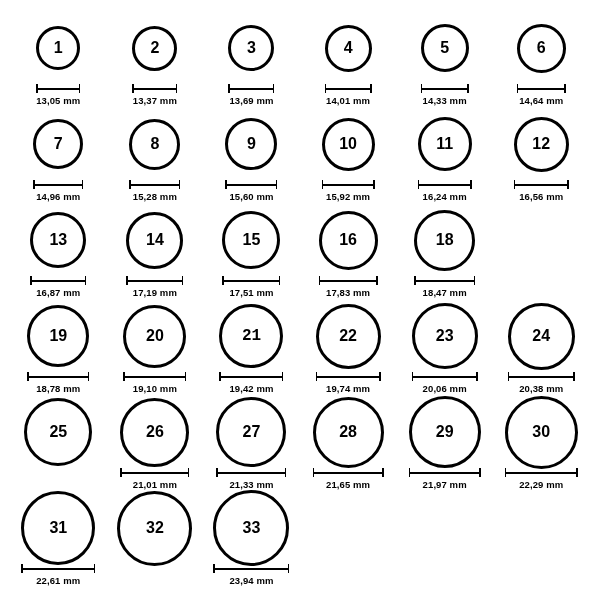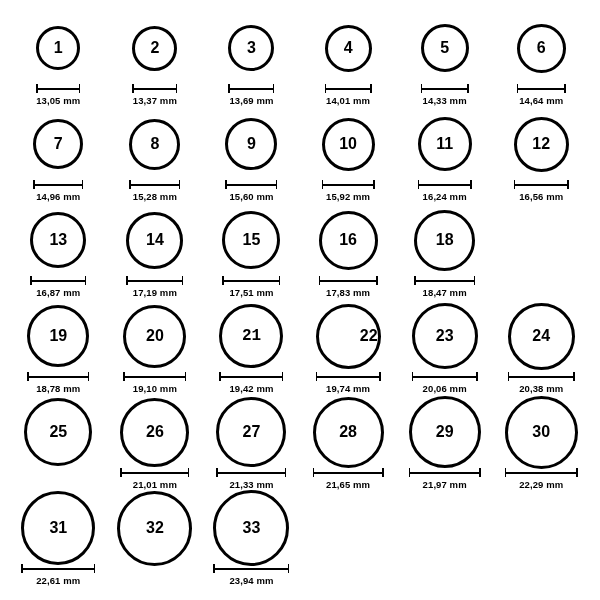--- a/index.html
+++ b/index.html
@@ -397,21 +397,21 @@
           <span class="caliper" style="width: 64px;">
             <span class="bar"></span>
             <span class="tick left"></span>
             <span class="tick right"></span>
           </span>
           <div class="mm">19,42 mm</div>
         </div>
       </div>
       <div class="cell">
         <div class="circle-wrap">
-          <div class="circle" style="width: 65px; height: 65px; justify-content: flex-end;">
+          <div class="circle" style="width: 65px; height: 65px;">
             <span class="size-label" style="font-size: 16px;">22</span>
           </div>
         </div>
         <div class="dim">
           <span class="caliper" style="width: 65px;">
             <span class="bar"></span>
             <span class="tick left"></span>
             <span class="tick right"></span>
           </span>
           <div class="mm">19,74 mm</div>

